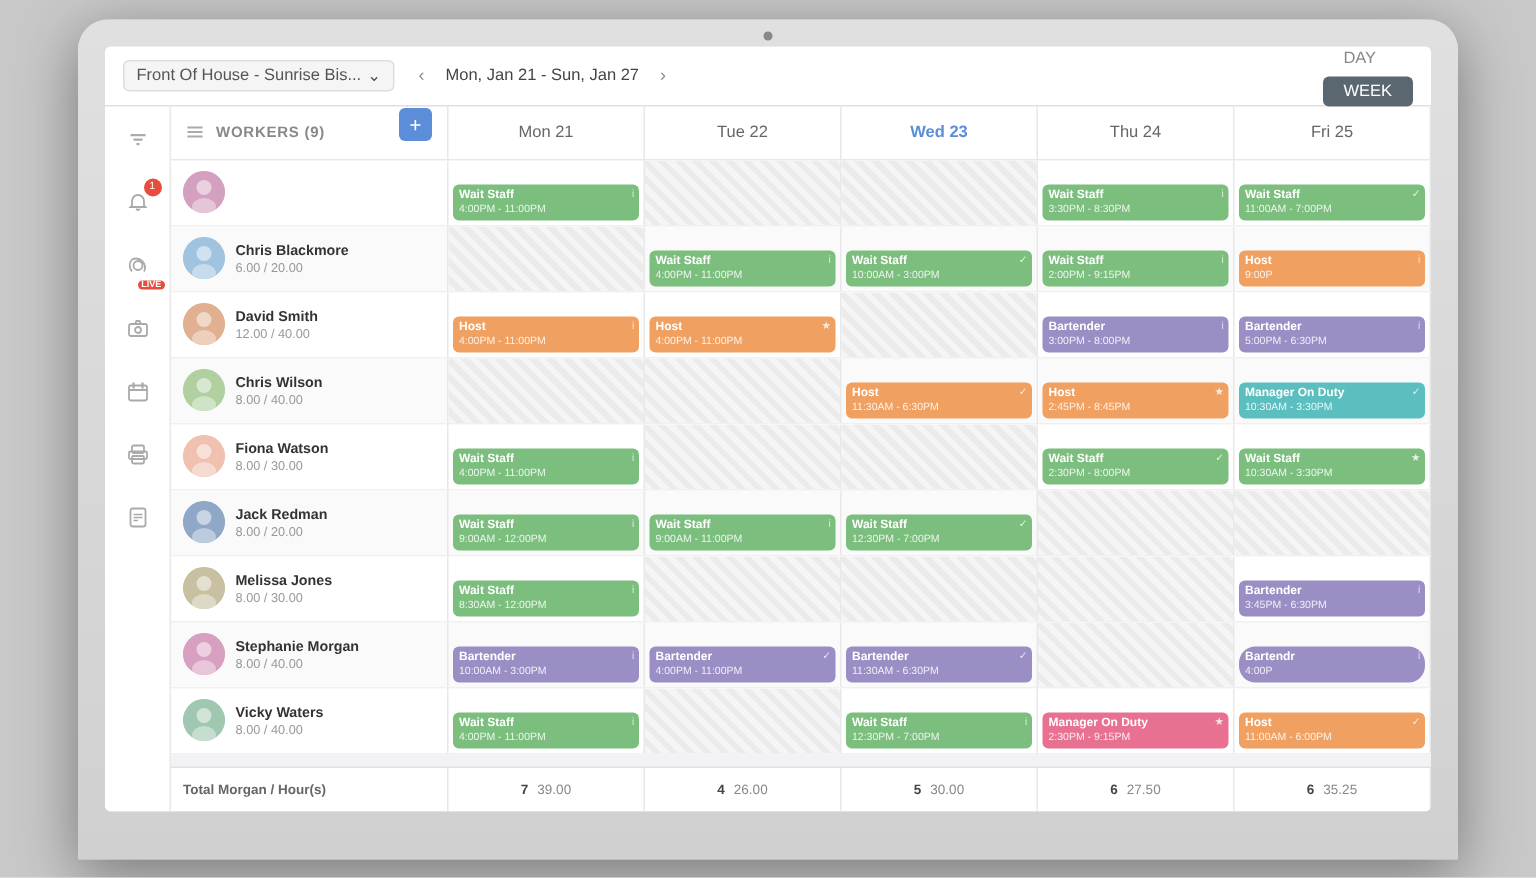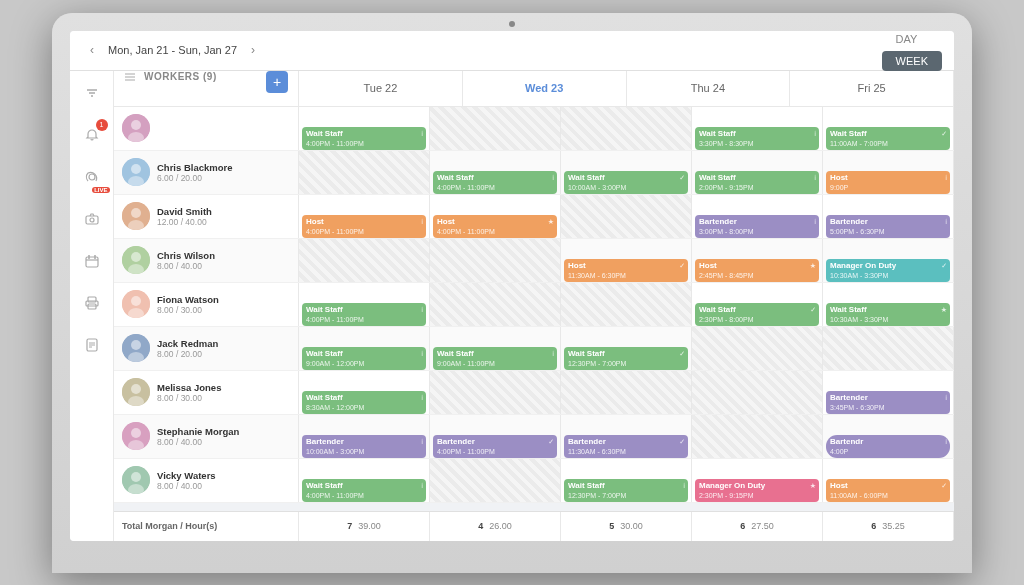--- a/index.html
+++ b/index.html
@@ -153,22 +153,22 @@
     .workers-header {
       display: flex;
       height: 36px;
       background: #fff;
       border-bottom: 1px solid #e8e8e8;
     }
     .workers-label {
       width: 185px;
       min-width: 185px;
       display: flex;
-      align-items: flex-start;
-      padding: 0 10px;
+      align-items: flex-end;
+      padding: 12px 10px;
       gap: 8px;
       border-right: 1px solid #e8e8e8;
     }
     .workers-text {
       font-size: 10px;
       font-weight: 700;
       color: #888;
       letter-spacing: 0.5px;
     }
     .add-btn {
@@ -239,24 +239,24 @@
       font-size: 8.5px;
       color: #999;
     }
     .day-cells {
       display: flex;
       flex: 1;
       overflow: hidden;
     }
     .day-cell {
       flex: 1;
-      padding: 20px 3px;
+      padding: 3px 3px;
       border-right: 1px solid #e8e8e8;
       display: flex;
-      align-items: flex-start;
+      align-items: flex-end;
       overflow: hidden;
       position: relative;
     }
     .shift-block {
       border-radius: 4px;
       padding: 2px 4px;
       font-size: 7.5px;
       line-height: 1.3;
       width: 100%;
       overflow: hidden;
@@ -320,20 +320,24 @@
     .footer-hours { color: #888; }
   </style>
 </head>
 <body>
 
 <div class="laptop-outer">
   <div class="camera-dot"></div>
   <div class="screen">
 
     <div class="top-bar">
+      <div class="location-select">
+        <span>Front Of House - Sunrise Bis...</span>
+        <span>⌄</span>
+      </div>
       <div class="nav-arrows">
         <div class="arrow-btn">‹</div>
         <span class="date-range">Mon, Jan 21 - Sun, Jan 27</span>
         <div class="arrow-btn">›</div>
       </div>
       <div class="view-tabs">
         <div class="view-tab">DAY</div>
         <div class="view-tab active">WEEK</div>
       </div>
     </div>
@@ -401,20 +405,23 @@
             <svg width="12" height="12" viewBox="0 0 12 12" fill="none">
                 <line x1="1" y1="3" x2="11" y2="3" stroke="#aaa" stroke-width="1.2"></line>
                 <line x1="1" y1="6" x2="11" y2="6" stroke="#aaa" stroke-width="1.2"></line>
                 <line x1="1" y1="9" x2="11" y2="9" stroke="#aaa" stroke-width="1.2"></line>
               </svg>
             <span class="workers-text">WORKERS (9)</span>
             <div class="add-btn" style="margin-left:auto">+</div>
           </div>
           <div class="day-headers">
             <div class="day-col-header">
+                <span>Mon 21</span>
+              </div>
+            <div class="day-col-header">
                 <span>Tue 22</span>
               </div>
             <div class="day-col-header today">
                 <span>Wed 23</span>
               </div>
             <div class="day-col-header">
                 <span>Thu 24</span>
               </div>
             <div class="day-col-header">
                 <span>Fri 25</span>

